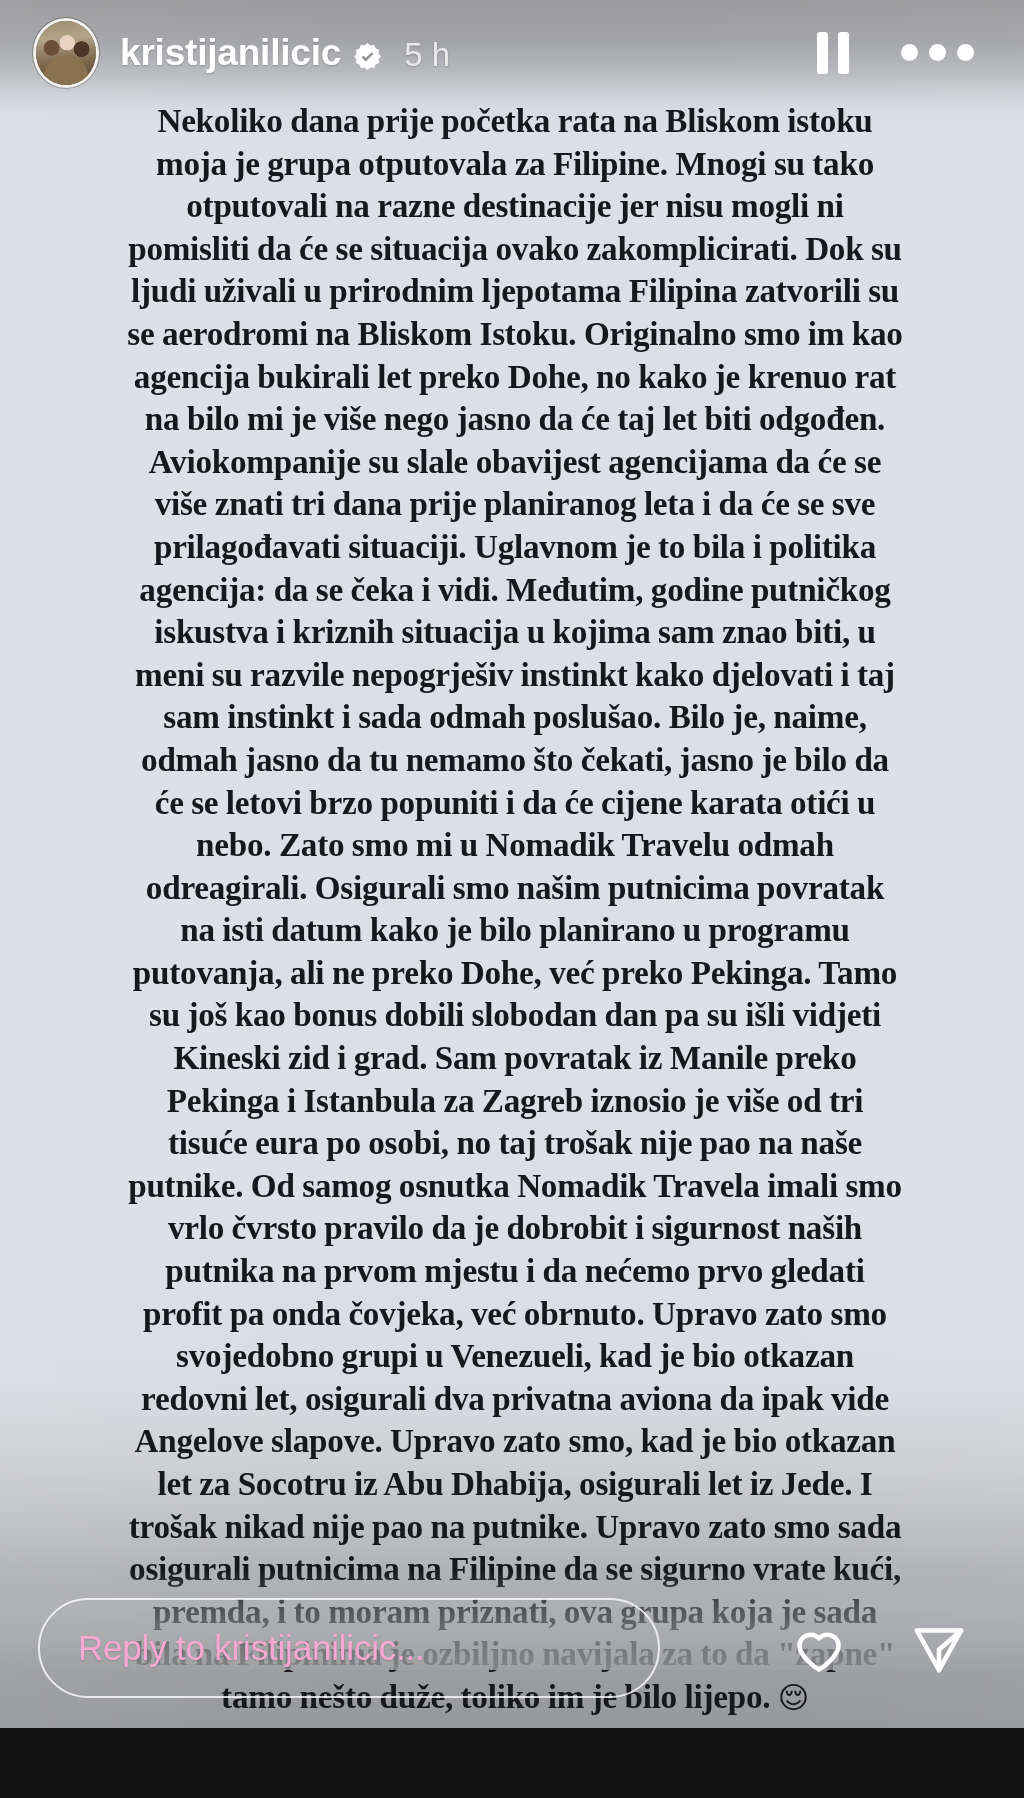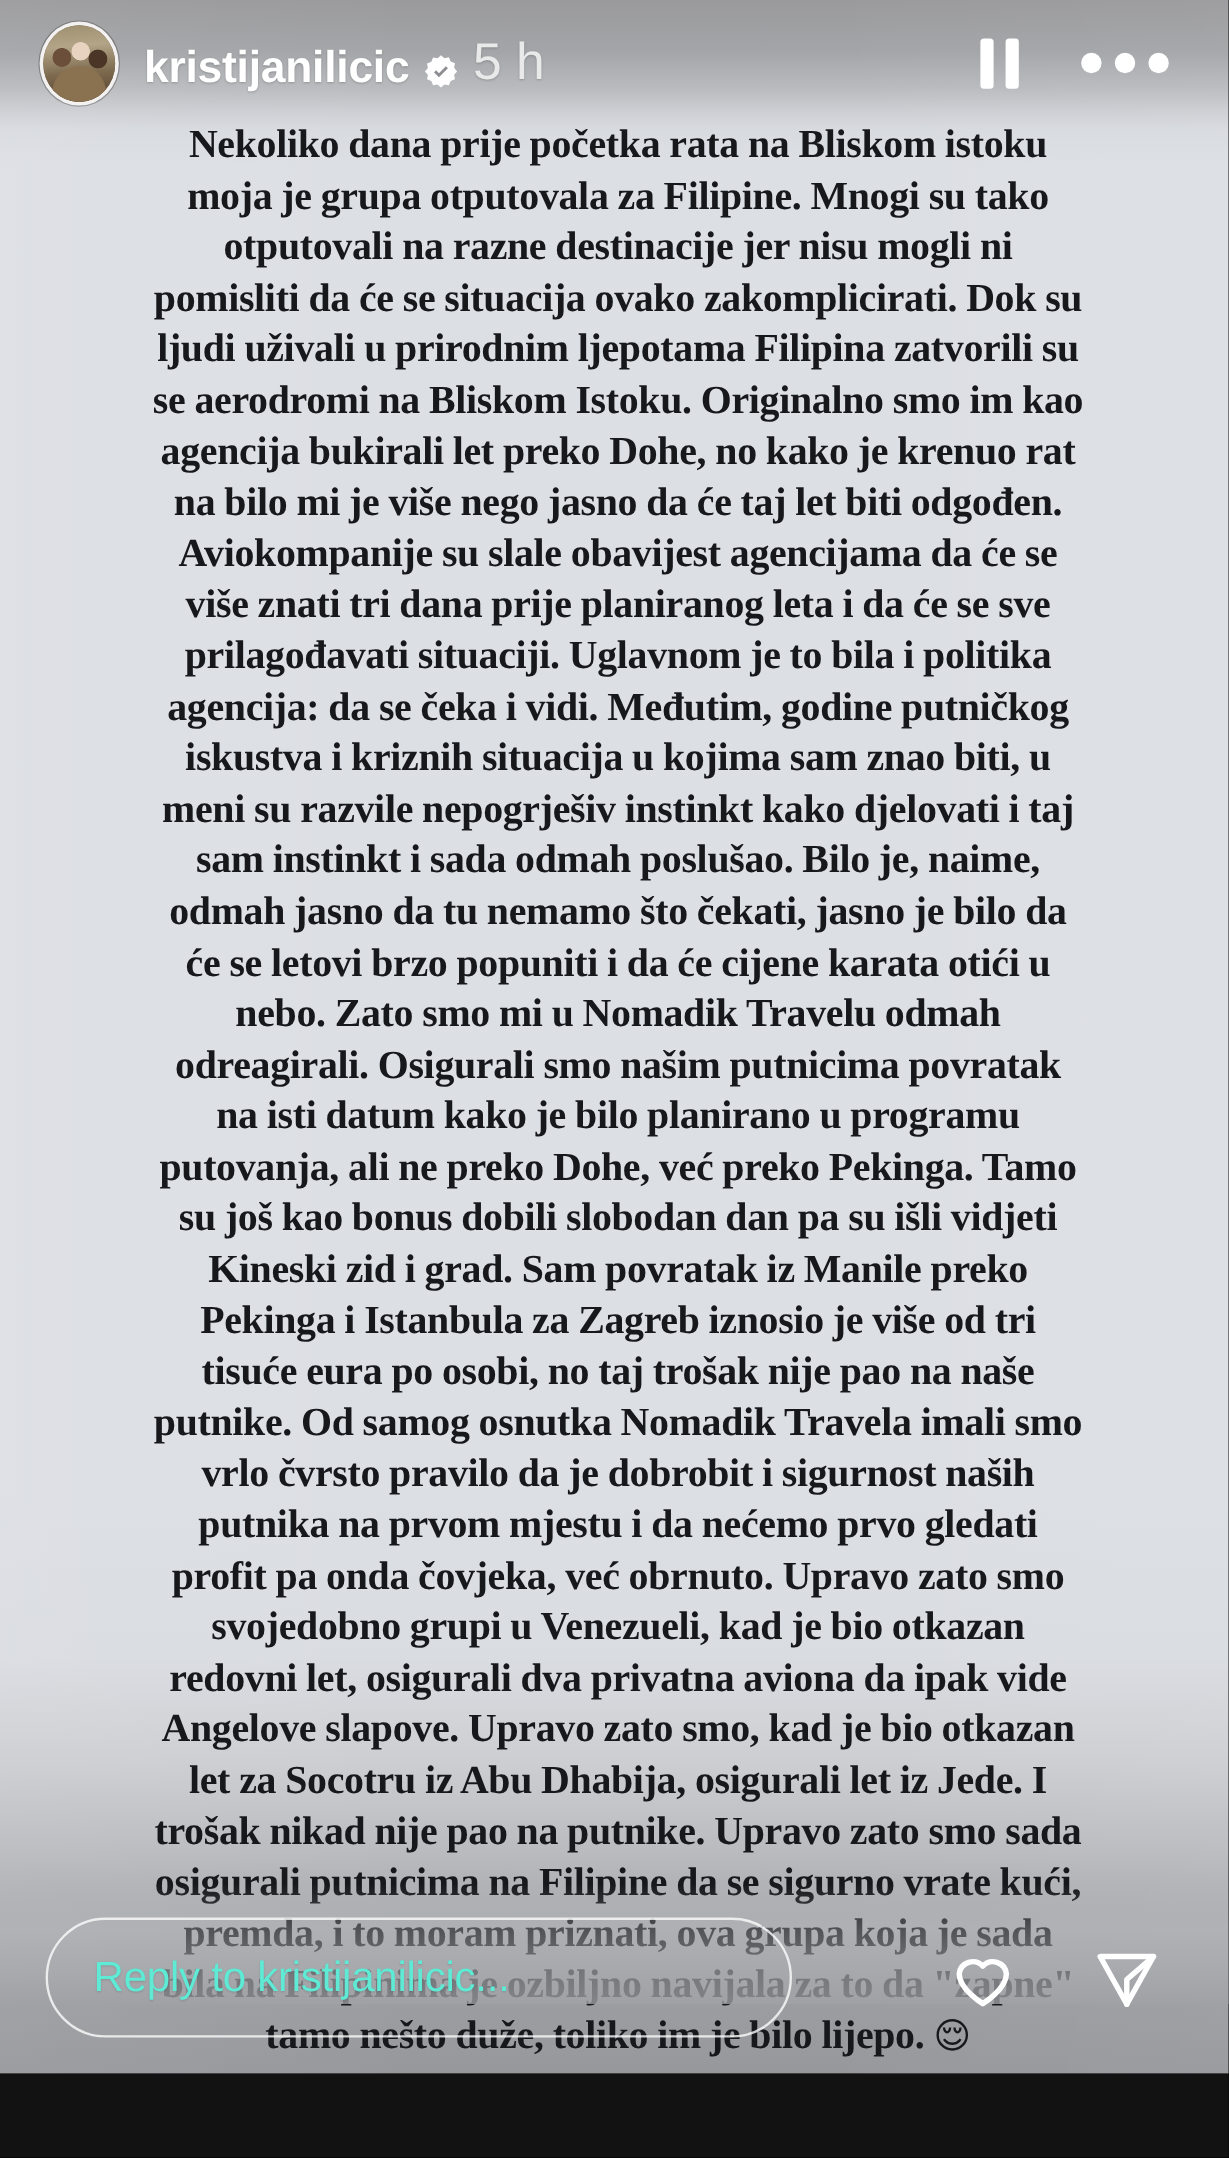--- a/index.html
+++ b/index.html
@@ -89,23 +89,23 @@
     line-height:1;
     text-shadow:0 1px 2px rgba(0,0,0,0.2);
   }
   .verified-badge {
     width:29px; height:29px;
     flex:0 0 auto;
     display:block;
   }
   .timestamp {
     color:#e9e9e9;
-    font-size:43px;
+    font-size:33px;
     font-weight:400;
-    margin-left:0;
+    margin-left:10px;
     line-height:1;
     text-shadow:0 1px 2px rgba(0,0,0,0.2);
   }
 
   .header-actions {
     margin-left:auto;
     display:flex; align-items:center;
     gap:52px;
     padding-right:20px;
   }
@@ -176,21 +176,21 @@
     height:100px;
     border:2.5px solid rgba(255,255,255,0.78);
     border-radius:52px;
     display:flex; align-items:center;
     padding:0 38px;
     background:transparent;
     cursor:text;
     max-width:622px;
   }
   .reply-placeholder {
-    color:#5eead4;
+    color:#f9a8d4;
     font-size:35px;
     font-weight:400;
     letter-spacing:-0.2px;
     text-shadow:0 1px 2px rgba(0,0,0,0.15);
   }
   .reply-actions {
     margin-left:auto;
     display:flex; align-items:center;
     gap:58px;
     padding-right:18px;

